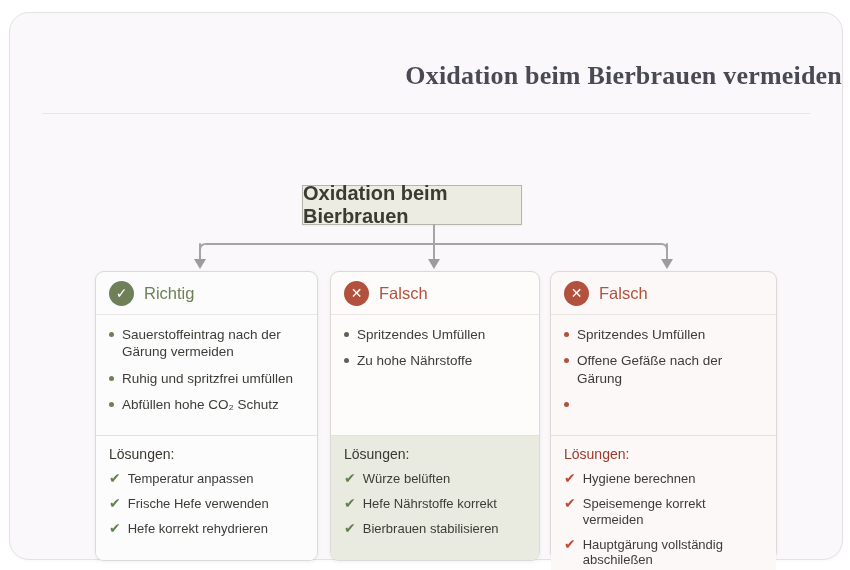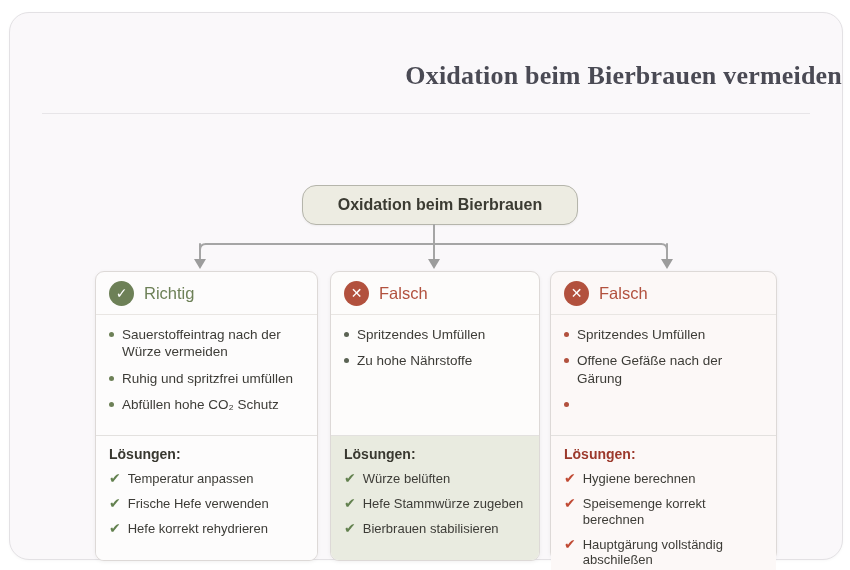--- a/index.html
+++ b/index.html
@@ -4,24 +4,24 @@
 <style>
   html,body{margin:0;padding:0;background:#ffffff;}
   .canvas{position:relative;width:850px;height:570px;background:#ffffff;overflow:hidden;
           font-family:"Liberation Sans","DejaVu Sans",sans-serif;}
   .panel{position:absolute;left:9px;top:12px;width:832px;height:546px;background:#faf8fa;
          border:1px solid #e3e1e4;border-radius:20px;box-shadow:0 1px 3px rgba(0,0,0,0.03);}
   .page-title{position:absolute;left:0;top:48px;width:100%;text-align:right;margin:0;
               font-family:"Liberation Serif","DejaVu Serif",serif;font-size:26px;font-weight:700;
               color:#4a4a54;letter-spacing:0.2px;}
   .title-divider{position:absolute;left:32px;right:32px;top:100px;height:1px;background:#e7e5e8;}
-  .root-node{position:absolute;left:292px;top:172px;width:276px;height:40px;box-sizing:border-box;
-             background:#edece2;border:1.5px solid #b5b5ab;border-radius:14px;
+  .root-node{position:absolute;left:292px;top:172px;width:220px;height:40px;box-sizing:border-box;
+             background:#edece2;border:1.5px solid #b5b5ab;border-radius:0;
              display:flex;align-items:center;justify-content:center;
-             font-size:16px;font-weight:700;color:#3b3b32;box-shadow:0 1px 2px rgba(0,0,0,0.05);}
+             font-size:20px;font-weight:700;color:#3b3b32;box-shadow:0 1px 2px rgba(0,0,0,0.05);}
   .connectors{position:absolute;left:0;top:0;width:850px;height:570px;pointer-events:none;}
 
   .card{position:absolute;top:258px;height:290px;box-sizing:border-box;
         background:var(--card-bg,#fdfcfc);border:1px solid #ddd9d7;border-radius:9px;
         box-shadow:0 1px 4px rgba(0,0,0,0.05);display:flex;flex-direction:column;}
   .card-0{left:85px;width:223px;}
   .card-1{left:320px;width:210px;}
   .card-2{left:540px;width:227px;}
 
   .card-header{height:42px;flex:0 0 42px;display:flex;align-items:center;gap:10px;
@@ -31,21 +31,21 @@
                font-size:14px;font-weight:700;line-height:1;flex:0 0 25px;}
   .verdict{font-size:16.5px;font-weight:400;color:var(--accent);}
 
   .card-body{flex:0 0 120px;box-sizing:border-box;padding:11px 13px 0 13px;}
   .bullet{display:flex;gap:8px;margin-bottom:9px;font-size:13.5px;line-height:1.28;color:#3d3c37;}
   .dot{flex:0 0 5px;width:5px;height:5px;border-radius:50%;background:var(--dot);margin-top:6px;}
 
   .card-solutions{flex:1 1 auto;box-sizing:border-box;padding:10px 13px 0 13px;
                   border-top:1px solid #e3e1df;background:var(--sol-bg,transparent);
                   border-radius:0 0 8px 8px;}
-  .sol-title{font-size:14px;font-weight:700;color:var(--sol-title);margin-bottom:9px;}
+  .sol-title{font-size:14px;font-weight:400;color:var(--sol-title);margin-bottom:9px;}
   .sol-item{display:flex;gap:7px;margin-bottom:9px;font-size:13px;line-height:1.22;color:#3d3c37;}
   .check{color:var(--check);font-size:14px;line-height:1.1;flex:0 0 auto;}
 </style>
 </head>
 <body>
 
 <div class="canvas">
   <div class="panel">
 
     <h1 class="page-title">Oxidation beim Bierbrauen vermeiden</h1>
@@ -62,21 +62,21 @@
     </svg>
 
     <div class="card card-0" style="--accent: #6d8057; --dot: #6d8057; --check: #63814f; --sol-title: #393830; --sol-bg: #fdfcfc; --card-bg: #fdfcfc;">
       <div class="card-header">
         <span class="circle-icon">✓</span>
         <span class="verdict">Richtig</span>
       </div>
       <div class="card-body">
         <div class="bullet">
             <span class="dot"></span>
-            <span>Sauerstoffeintrag nach der Würze vermeiden</span>
+            <span>Sauerstoffeintrag nach der Gärung vermeiden</span>
           </div>
         <div class="bullet">
             <span class="dot"></span>
             <span>Ruhig und spritzfrei umfüllen</span>
           </div>
         <div class="bullet">
             <span class="dot"></span>
             <span>Abfüllen hohe CO₂ Schutz</span>
           </div>
       </div>
@@ -113,21 +113,21 @@
           </div>
       </div>
       <div class="card-solutions">
         <div class="sol-title">Lösungen:</div>
         <div class="sol-item">
             <span class="check">✔</span>
             <span>Würze belüften</span>
           </div>
         <div class="sol-item">
             <span class="check">✔</span>
-            <span>Hefe Stammwürze zugeben</span>
+            <span>Hefe Nährstoffe korrekt</span>
           </div>
         <div class="sol-item">
             <span class="check">✔</span>
             <span>Bierbrauen stabilisieren</span>
           </div>
       </div>
     </div>
 
     <div class="card card-2" style="--accent: #b2513e; --dot: #b2513e; --check: #c04a34; --sol-title: #9c392c; --sol-bg: #fcf8f7; --card-bg: #fcf8f7;">
       <div class="card-header">
@@ -148,21 +148,21 @@
           </div>
       </div>
       <div class="card-solutions">
         <div class="sol-title">Lösungen:</div>
         <div class="sol-item">
             <span class="check">✔</span>
             <span>Hygiene berechnen</span>
           </div>
         <div class="sol-item">
             <span class="check">✔</span>
-            <span>Speisemenge korrekt berechnen</span>
+            <span>Speisemenge korrekt vermeiden</span>
           </div>
         <div class="sol-item">
             <span class="check">✔</span>
             <span>Hauptgärung vollständig abschileßen</span>
           </div>
       </div>
     </div>
 
   </div>
 </div>

